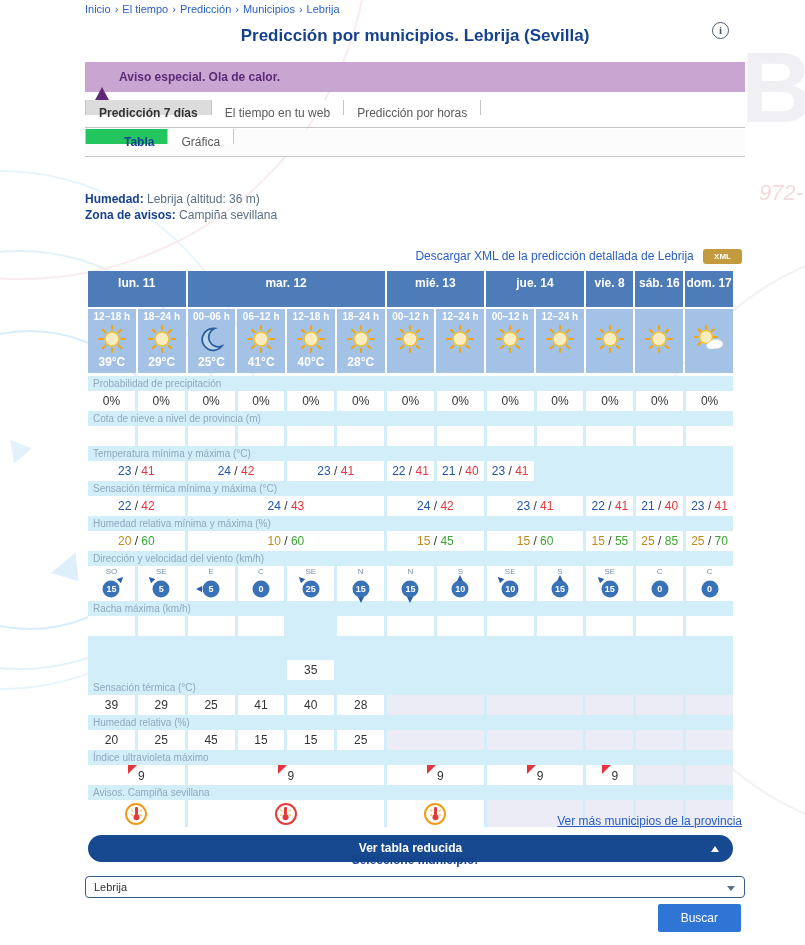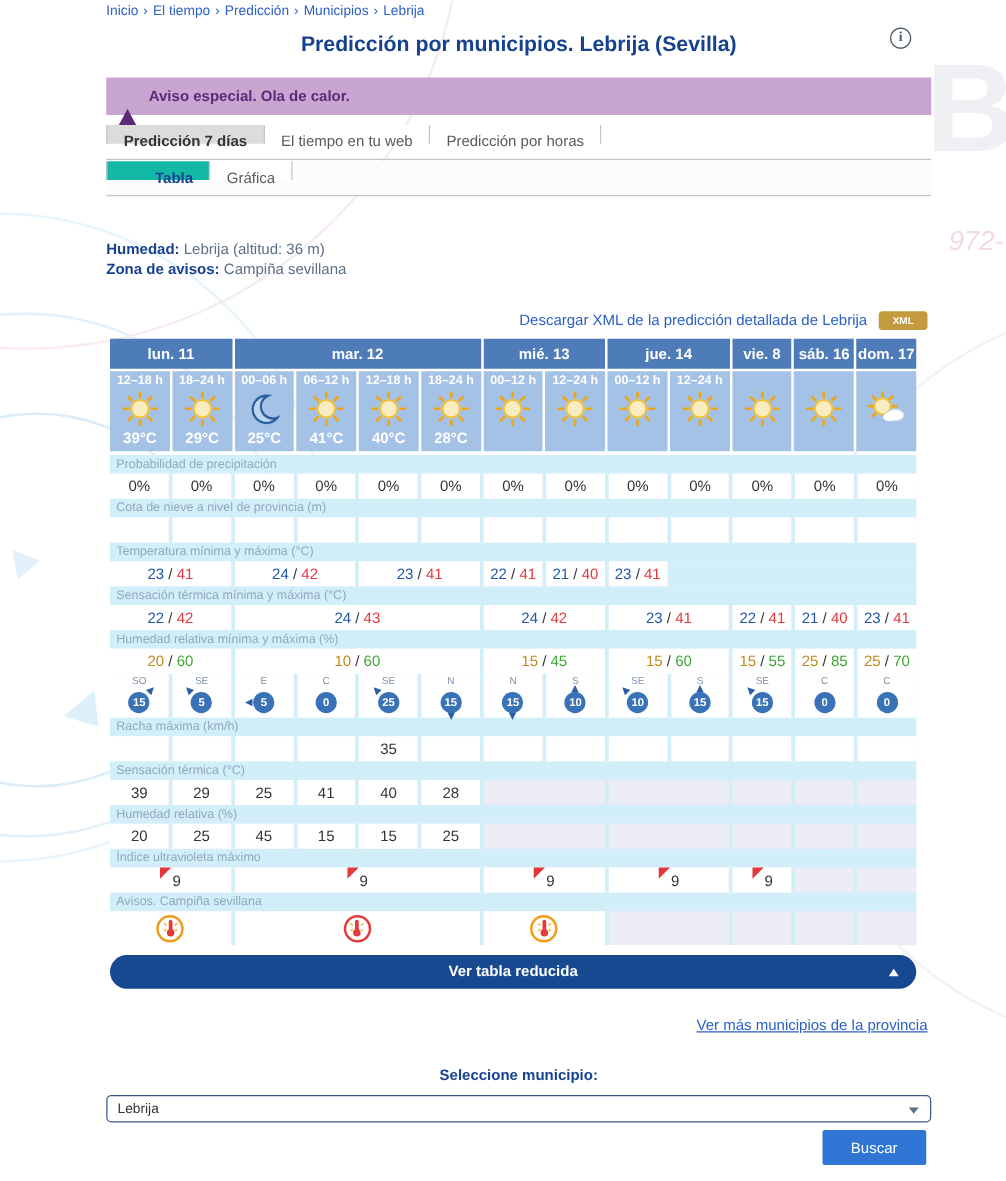--- a/index.html
+++ b/index.html
@@ -41,36 +41,36 @@
   .warn-ex { position:absolute; left:0; top:4px; width:17px; text-align:center; color:#c9a5d2; font-size:9px; font-weight:bold; }
   .alert-text { font-size:12px; font-weight:bold; color:#5d2a78; }
   
   .tabrow { position:absolute; left:0; width:660px; height:28px; display:flex; border-bottom:1px solid #c5c5c5; background:transparent; }
   .tabrow-1 { top:100px; }
   .tabrow-2 { top:129px; background:#fcfcfc; }
   .tab { height:15px; line-height:27px; padding:0 13px; font-size:12px; color:#5a5a5a;
     border-right:1px solid #c5c5c5; background:#fff; cursor:pointer; white-space:nowrap; }
   .tab:first-child { border-left:1px solid #c5c5c5; }
   .tab.active { background:#dcdcdc; color:#333; font-weight:bold; }
-  .tab.active-view { background:#14b8a6; color:#16418f; font-weight:bold;padding-left:38px; }
+  .tab.active-view { background:#22c55e; color:#16418f; font-weight:bold;padding-left:38px; }
   
   .location { position:absolute; top:191px; left:0; font-size:12px; line-height:16px; color:#5b6f85; }
   .location b { color:#16418f; }
   .coord { border-bottom:1px dashed #8aa0b8; cursor:pointer; }
   .loclink { color:#2a5fc4; text-decoration:none; cursor:pointer; }
   
   .download { position:absolute; top:249px; left:0; width:657px; text-align:right; font-size:12px; color:#2a5fc4; }
   .xml-chip { display:inline-block; background:#c49a3f; color:#fff; font-size:8px; font-weight:bold;
     padding:3px 11px; border-radius:3px; margin-left:6px; vertical-align:1px; cursor:pointer; }
   
   .ftable { position:absolute; top:271px; left:3px; width:645px; }
   .grid13 { display:grid; grid-template-columns:repeat(13,1fr); }
   .day-row { column-gap:2px; margin-bottom:2px; }
   .day-cell { background:#4e7cb8; color:#fff; font-weight:bold; font-size:12px;
-    text-align:center; line-height:24px; height:24px; }
+    text-align:center; line-height:24px; height:36px; }
   .period-row { column-gap:2px; margin-bottom:3px; }
   .p-cell { background:#a3c2e5; height:64px; display:flex; flex-direction:column; align-items:center; }
   .p-hour { font-size:10px; font-weight:bold; color:#fff; height:14px; line-height:15px; }
   .p-icon { height:32px; display:flex; align-items:center; justify-content:center; }
   .p-temp { font-size:12px; font-weight:bold; color:#fff; height:16px; line-height:14px; }
   .band { background:#d2eef9; color:#92a8bf; font-size:10px; height:15px; line-height:15px;
     padding-left:5px; margin-top:0; }
   .cells { background:#d2eef9; column-gap:3px; }
   .cell { background:#fff; height:20px; line-height:20px; text-align:center; font-size:12px; color:#333; }
   .cell.lav { background:#ececf6; }
@@ -477,20 +477,21 @@
         <div class="band">Humedad relativa mínima y máxima (%)</div>
         <div class="grid13 cells">
           <div class="cell" style="grid-column: span 2;"><span class="min-h">20</span><span> / </span><span class="max-h">60</span></div>
           <div class="cell" style="grid-column: span 4;"><span class="min-h">10</span><span> / </span><span class="max-h">60</span></div>
           <div class="cell" style="grid-column: span 2;"><span class="min-h">15</span><span> / </span><span class="max-h">45</span></div>
           <div class="cell" style="grid-column: span 2;"><span class="min-h">15</span><span> / </span><span class="max-h">60</span></div>
           <div class="cell" style="grid-column: span 1;"><span class="min-h">15</span><span> / </span><span class="max-h">55</span></div>
           <div class="cell" style="grid-column: span 1;"><span class="min-h">25</span><span> / </span><span class="max-h">85</span></div>
           <div class="cell" style="grid-column: span 1;"><span class="min-h">25</span><span> / </span><span class="max-h">70</span></div>
         </div>
+        <div class="band">Dirección y velocidad del viento (km/h)</div>
         <div class="grid13 cells">
           <div class="cell tall" style="grid-column: span 1;">
             <div class="wind-dir">SO</div>
             <div class="windwrap">
               <div class="warrow arr-ne"></div>
               <div class="wcircle">15</div>
             </div>
           </div>
           <div class="cell tall" style="grid-column: span 1;">
             <div class="wind-dir">SE</div>
@@ -573,21 +574,21 @@
               <div class="wcircle">0</div>
             </div>
           </div>
         </div>
         <div class="band">Racha máxima (km/h)</div>
         <div class="grid13 cells">
           <div class="cell" style="grid-column: span 1;"></div>
           <div class="cell" style="grid-column: span 1;"></div>
           <div class="cell" style="grid-column: span 1;"></div>
           <div class="cell" style="grid-column: span 1;"></div>
-          <div class="cell" style="grid-column: span 1;">35</div>
+          <div class="cell" style="grid-column: span 1; margin-top: 44px;">35</div>
           <div class="cell" style="grid-column: span 1;"></div>
           <div class="cell" style="grid-column: span 1;"></div>
           <div class="cell" style="grid-column: span 1;"></div>
           <div class="cell" style="grid-column: span 1;"></div>
           <div class="cell" style="grid-column: span 1;"></div>
           <div class="cell" style="grid-column: span 1;"></div>
           <div class="cell" style="grid-column: span 1;"></div>
           <div class="cell" style="grid-column: span 1;"></div>
         </div>
         <div class="band">Sensación térmica (°C)</div>

